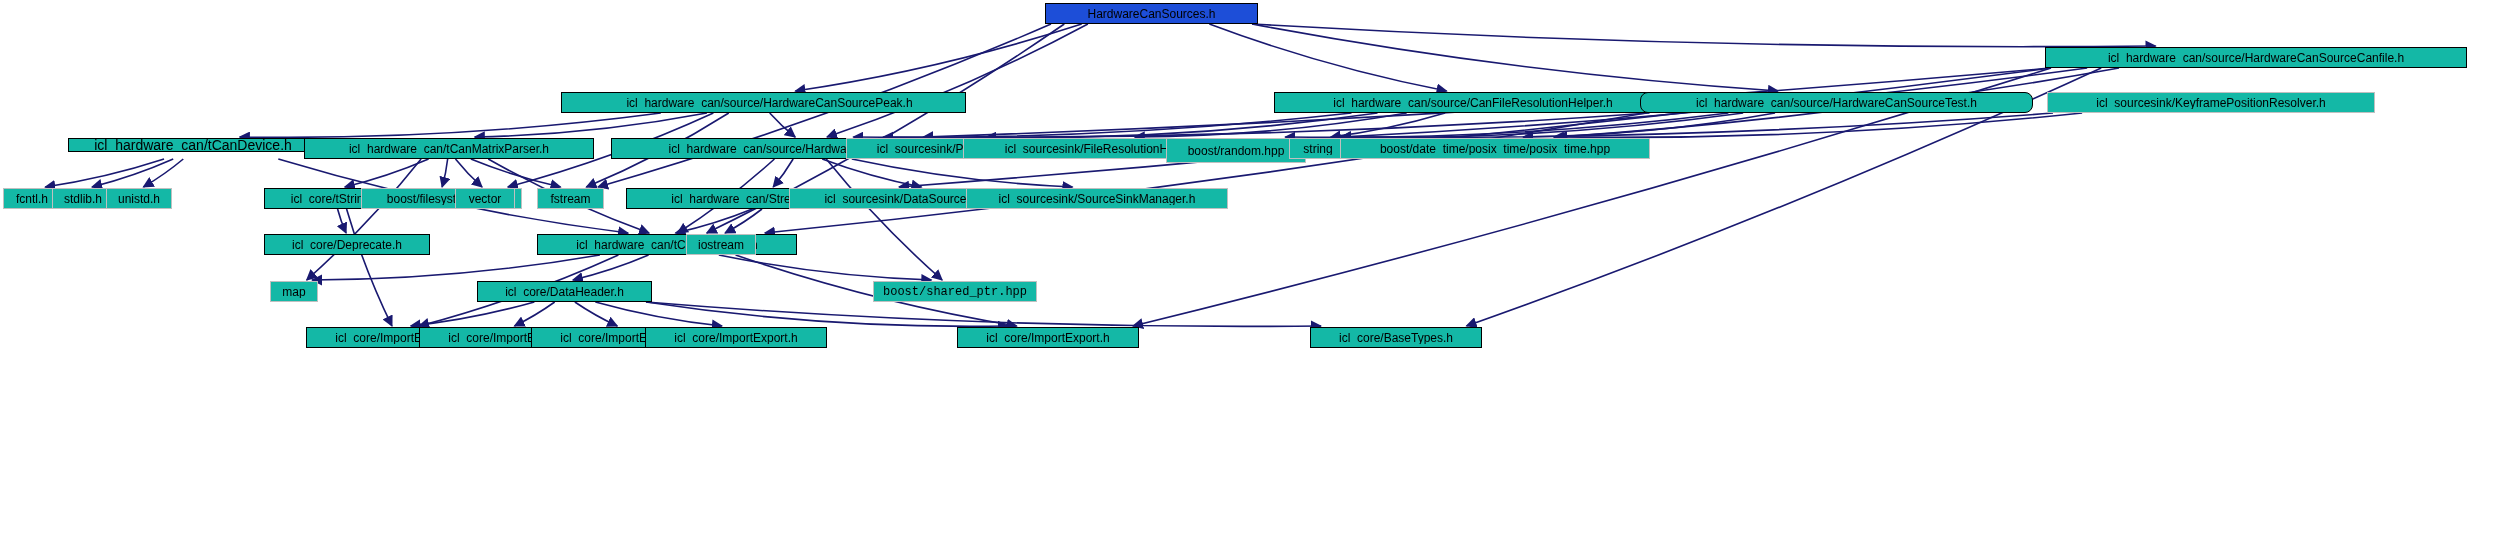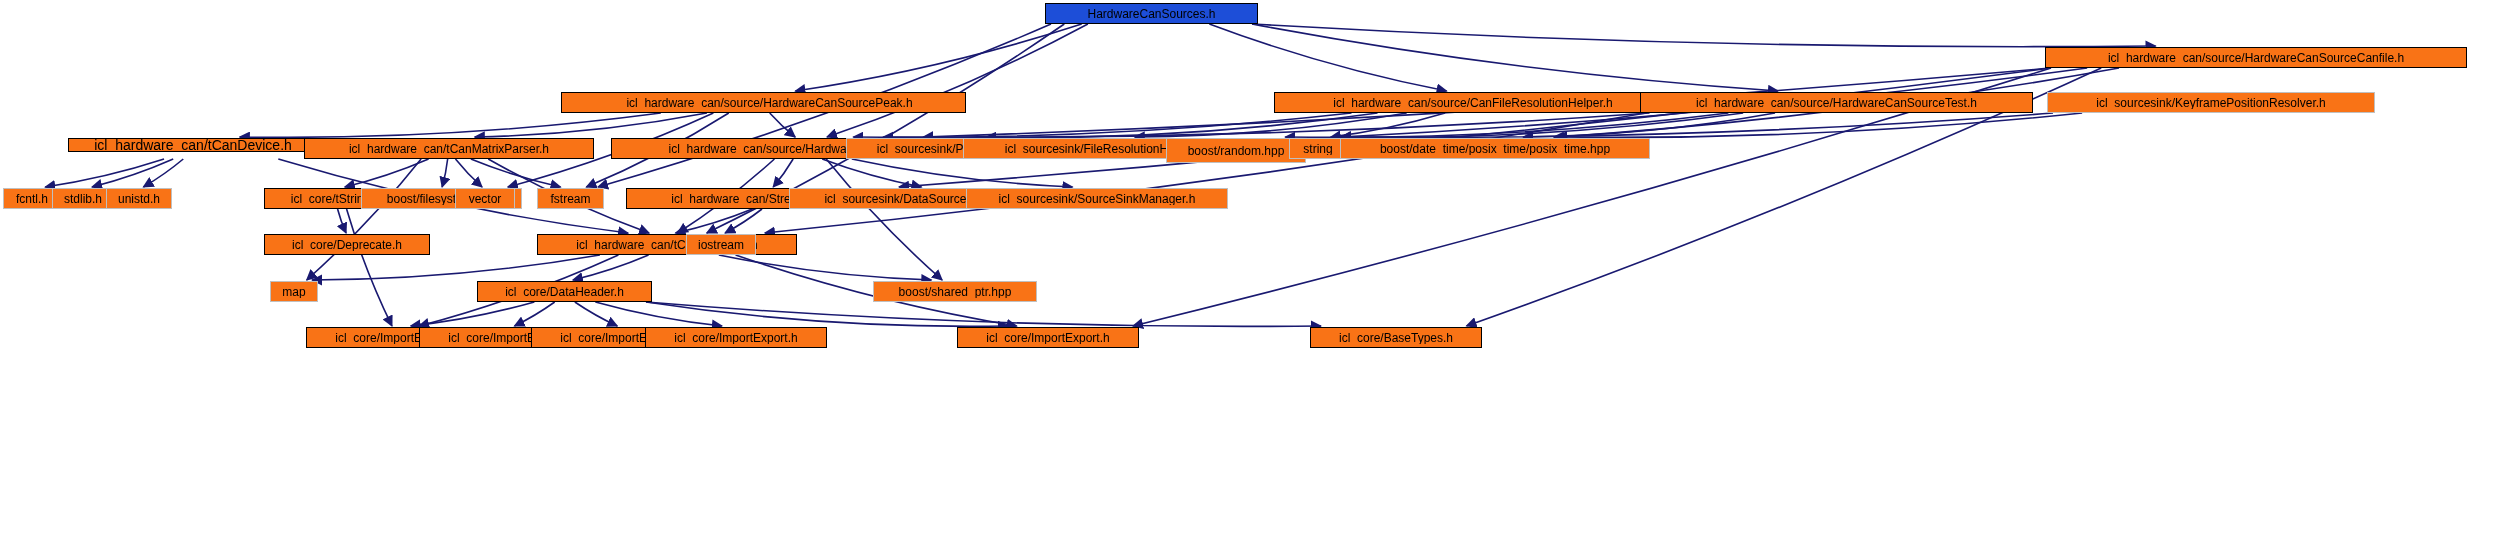--- a/index.html
+++ b/index.html
@@ -24,21 +24,21 @@
     height: 560px;
     pointer-events: none;
   }
   .node {
     position: absolute;
     box-sizing: border-box;
     display: flex;
     align-items: center;
     justify-content: center;
     white-space: nowrap;
-    background: #f97316;
+    background: #14b8a6;
     color: #000000;
     line-height: 1;
     letter-spacing: 0px;
   }
   
   .node.plain {
     border: 1px solid #c0c0c0;
   }
   
   .node.linked {
@@ -134,21 +134,21 @@
       </div>
       <div class="node linked" style="left: 2045px; top: 47px; width: 422px; height: 21px; font-size: 12px;">
         <span class="label">icl_hardware_can/source/HardwareCanSourceCanfile.h</span>
       </div>
       <div class="node linked" style="left: 561px; top: 92px; width: 405px; height: 21px; font-size: 12px; padding-left: 12px;">
         <span class="label">icl_hardware_can/source/HardwareCanSourcePeak.h</span>
       </div>
       <div class="node linked" style="left: 1274px; top: 92px; width: 398px; height: 21px; font-size: 12px;">
         <span class="label">icl_hardware_can/source/CanFileResolutionHelper.h</span>
       </div>
-      <div class="node linked" style="left: 1640px; top: 92px; width: 393px; height: 21px; font-size: 12px;">
+      <div class="node linked" style="left: 1640px; top: 92px; width: 393px; height: 21px; font-size: 12px; border-radius: 8px;">
         <span class="label">icl_hardware_can/source/HardwareCanSourceTest.h</span>
       </div>
       <div class="node plain" style="left: 2047px; top: 92px; width: 328px; height: 21px; font-size: 12px;">
         <span class="label">icl_sourcesink/KeyframePositionResolver.h</span>
       </div>
       <div class="node linked" style="left: 68px; top: 138px; width: 250px; height: 14px; font-size: 14px;">
         <span class="label">icl_hardware_can/tCanDevice.h</span>
       </div>
       <div class="node linked" style="left: 304px; top: 138px; width: 290px; height: 21px; font-size: 12px;">
         <span class="label">icl_hardware_can/tCanMatrixParser.h</span>
@@ -209,21 +209,21 @@
       </div>
       <div class="node plain" style="left: 686px; top: 234px; width: 70px; height: 21px; font-size: 12px;">
         <span class="label">iostream</span>
       </div>
       <div class="node plain" style="left: 270px; top: 281px; width: 48px; height: 21px; font-size: 12px;">
         <span class="label">map</span>
       </div>
       <div class="node linked" style="left: 477px; top: 281px; width: 175px; height: 21px; font-size: 12px;">
         <span class="label">icl_core/DataHeader.h</span>
       </div>
-      <div class="node plain" style="left: 873px; top: 281px; width: 164px; height: 21px; font-size: 12px;">
+      <div class="node plain" style="left: 873px; top: 281px; width: 164px; height: 21px; font-size: 12px; font-family: Liberation Mono, monospace;">
         <span class="label">boost/shared_ptr.hpp</span>
       </div>
       <div class="node linked" style="left: 306px; top: 327px; width: 182px; height: 21px; font-size: 12px;">
         <span class="label">icl_core/ImportExport.h</span>
       </div>
       <div class="node linked" style="left: 419px; top: 327px; width: 182px; height: 21px; font-size: 12px;">
         <span class="label">icl_core/ImportExport.h</span>
       </div>
       <div class="node linked" style="left: 531px; top: 327px; width: 182px; height: 21px; font-size: 12px;">
         <span class="label">icl_core/ImportExport.h</span>

